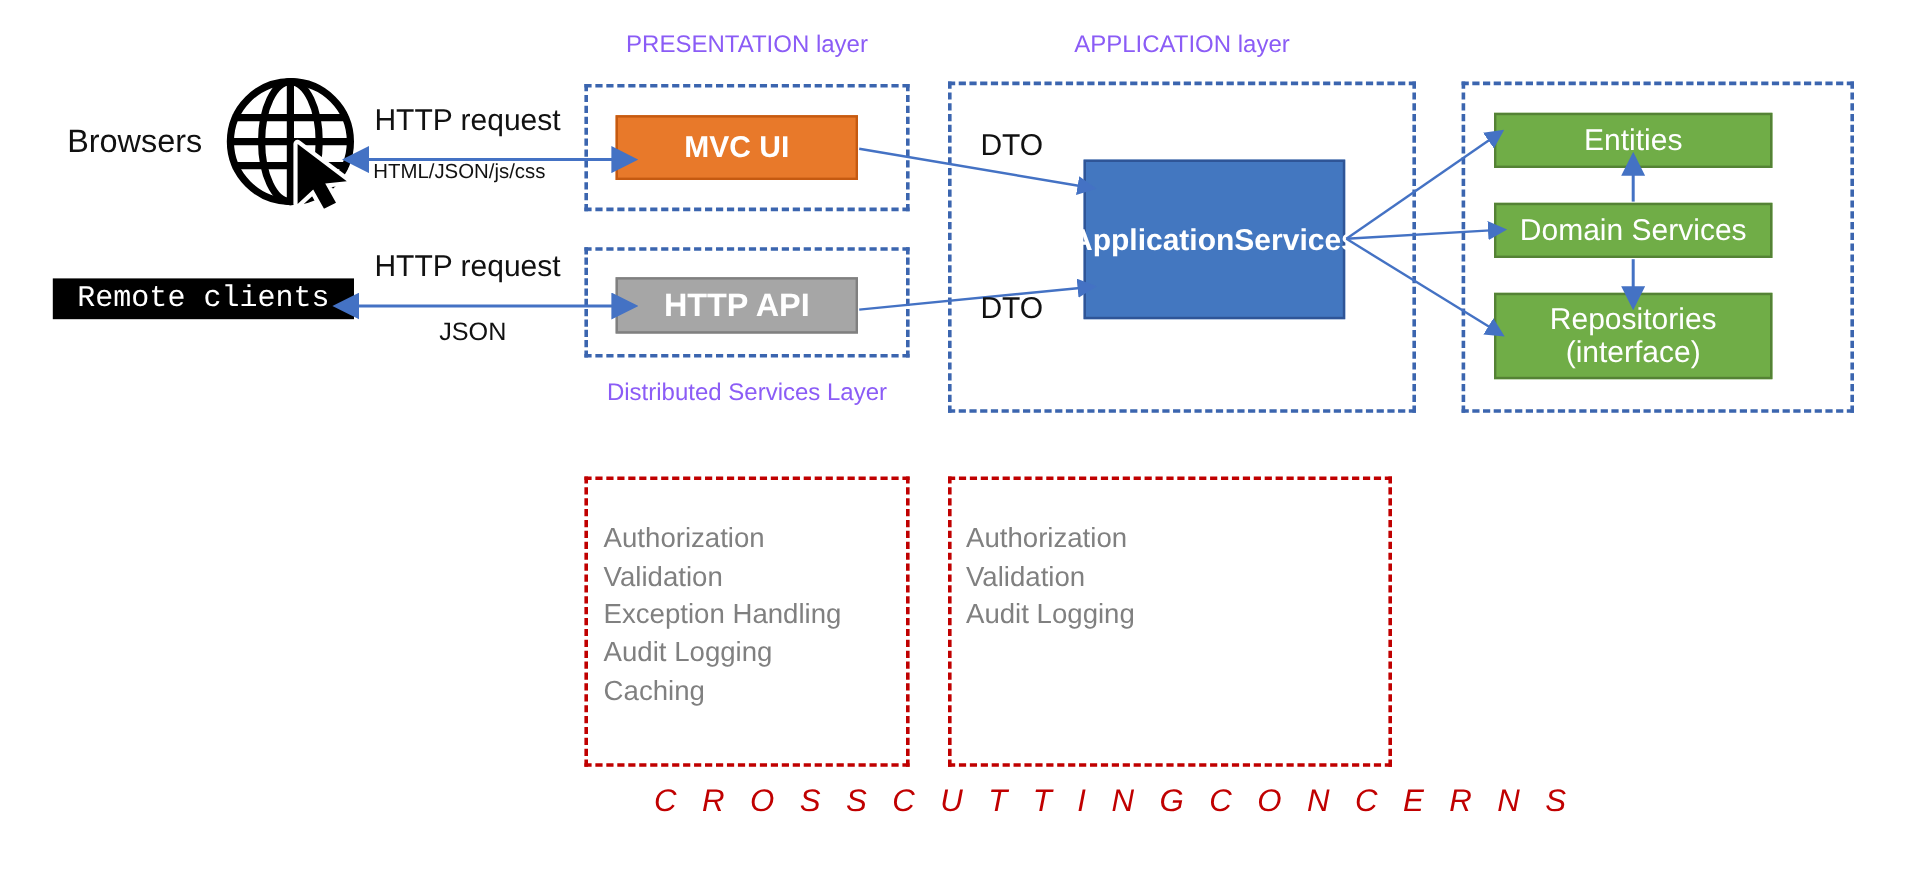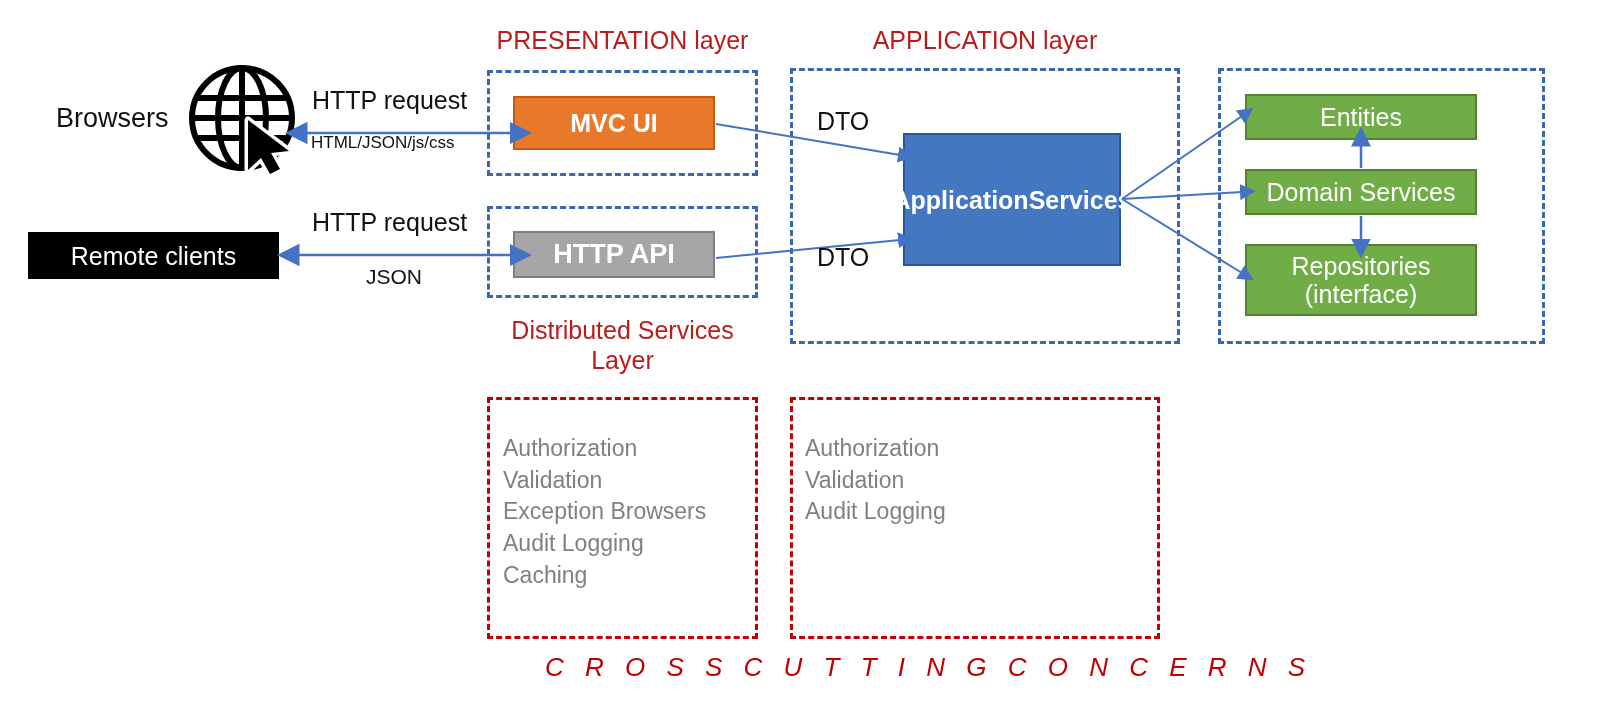--- a/index.html
+++ b/index.html
@@ -15,22 +15,22 @@
     position: relative;
     width: 1600px;
     height: 727px;
     background: #ffffff;
     overflow: hidden;
   }
   .abs { position: absolute; }
 
   
   .layer-caption {
-    color: #b91c1c;
-    font-size: 25px;
+    color: #8b5cf6;
+    font-size: 20px;
     font-weight: 400;
     text-align: center;
     line-height: 1.18;
     white-space: nowrap;
   }
   .layer-caption.wrap { white-space: normal; }
 
   
   .dash-blue {
     border: 3px dashed #3B65AF;
@@ -164,21 +164,21 @@
         <line x1="8" y1="36" x2="104" y2="36"></line>
         <line x1="6" y1="56" x2="106" y2="56"></line>
         <line x1="8" y1="76" x2="104" y2="76"></line>
       </g>
 
       <path d="M62 58 L62 108 L75 96 L84 112 L94 107 L85 91 L103 89 Z" fill="#000000" stroke="#ffffff" stroke-width="7" stroke-linejoin="round"></path>
       <path d="M62 58 L62 108 L75 96 L84 112 L94 107 L85 91 L103 89 Z" fill="#000000"></path>
     </svg>
   </div>
 
-  <div class="abs block block-black" style="left:28px; top:232px; width:251px; height:47px;">Remote clients</div>
+  <div class="abs block block-black" style="left:44px; top:232px; width:251px; height:34px;font-family:Liberation Mono, monospace;">Remote clients</div>
 
   <svg class="abs" style="left:0; top:0;" width="1600" height="727">
     <defs>
       <marker id="arrL" markerWidth="9" markerHeight="9" refX="8" refY="4.5" orient="auto" markerUnits="strokeWidth">
         <path d="M9,0 L9,9 L0,4.5 z" fill="#4472C4"></path>
       </marker>
       <marker id="arrR" markerWidth="9" markerHeight="9" refX="1" refY="4.5" orient="auto" markerUnits="strokeWidth">
         <path d="M0,0 L0,9 L9,4.5 z" fill="#4472C4"></path>
       </marker>
       <marker id="arrR2" markerWidth="8" markerHeight="8" refX="1" refY="4" orient="auto" markerUnits="strokeWidth">
@@ -218,21 +218,21 @@
 
   <div class="abs lbl-dark" style="left:817px; top:107px;">DTO</div>
 
   <div class="abs lbl-dark" style="left:817px; top:243px;">DTO</div>
 
   <div class="abs dash-red" style="left:487px; top:397px; width:271px; height:242px;"></div>
 
   <div class="abs cc-list" style="left:503px; top:433px;">
     <div>Authorization</div>
     <div>Validation</div>
-    <div>Exception Browsers</div>
+    <div>Exception Handling</div>
     <div>Audit Logging</div>
     <div>Caching</div>
   </div>
 
   <div class="abs dash-red" style="left:790px; top:397px; width:370px; height:242px;"></div>
 
   <div class="abs cc-list" style="left:805px; top:433px;">
     <div>Authorization</div>
     <div>Validation</div>
     <div>Audit Logging</div>

